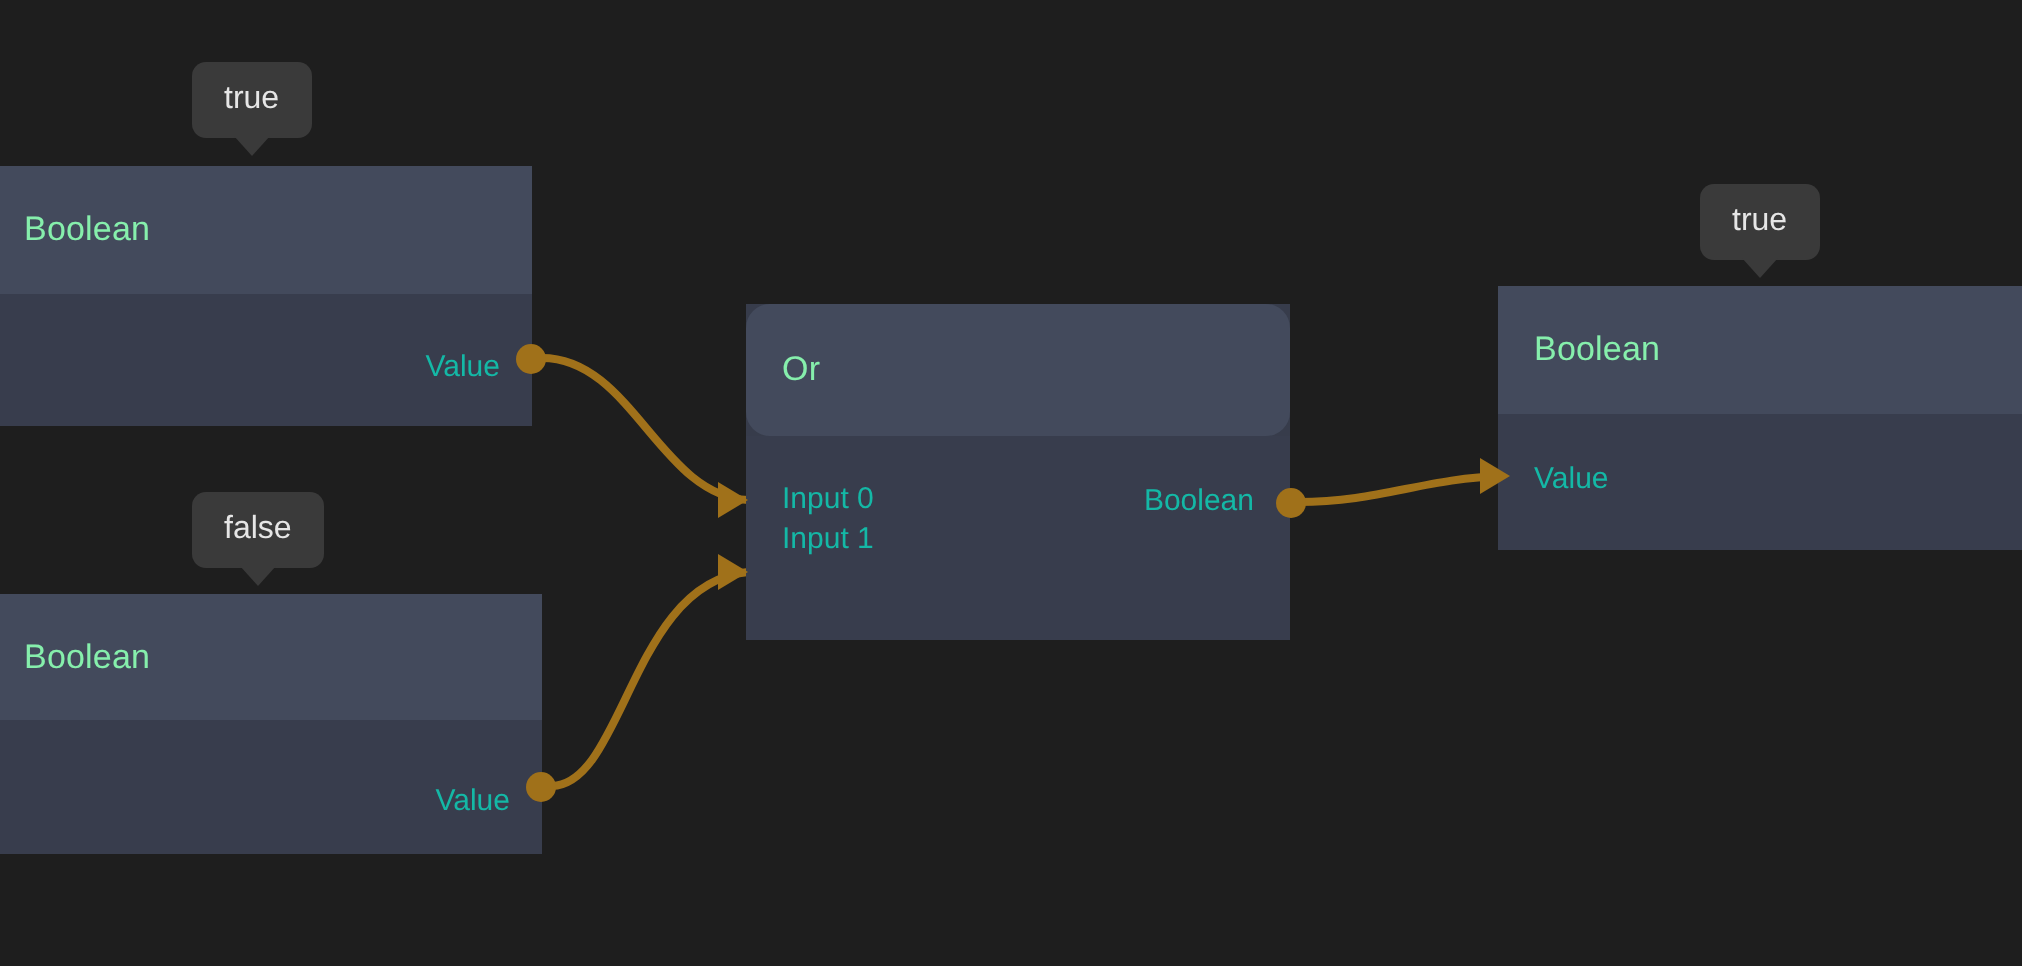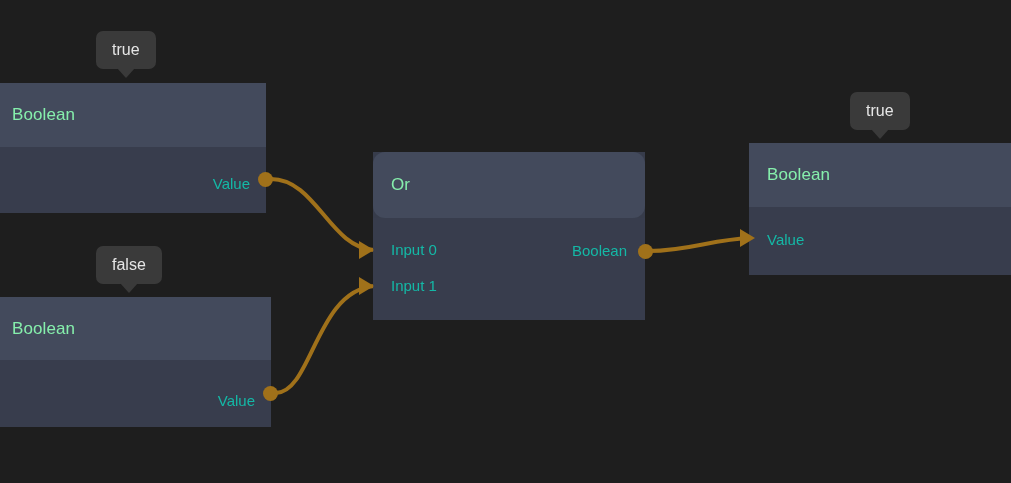--- a/index.html
+++ b/index.html
@@ -117,21 +117,21 @@
   #node-or .node-body   { height: 102px; }
 
   #node-bool-c      { left: 749px; top: 143px; width: 290px; height: 132px; }
   #node-bool-c .node-header { height: 64px; padding-left: 18px; }
   #node-bool-c .node-body   { height: 68px; }
 
   
   #node-bool-a .port-row.out { top: 25px; padding-right: 16px; }
   #node-bool-b .port-row.out { top: 29px; padding-right: 16px; }
   #node-or     .port-row.in0 { top: 20px; padding-left: 18px; }
-  #node-or     .port-row.in1 { top: 56px; padding-left: 18px; }
+  #node-or     .port-row.in1 { top: 40px; padding-left: 18px; }
   #node-or     .port-row.out { top: 21px; padding-right: 18px; }
   #node-bool-c .port-row.in  { top: 21px; padding-left: 18px; }
 
   
   .port-dot {
     position: absolute;
     z-index: 3;
     width: 15px; height: 15px;
     border-radius: 50%;
     background: #a0711a;

